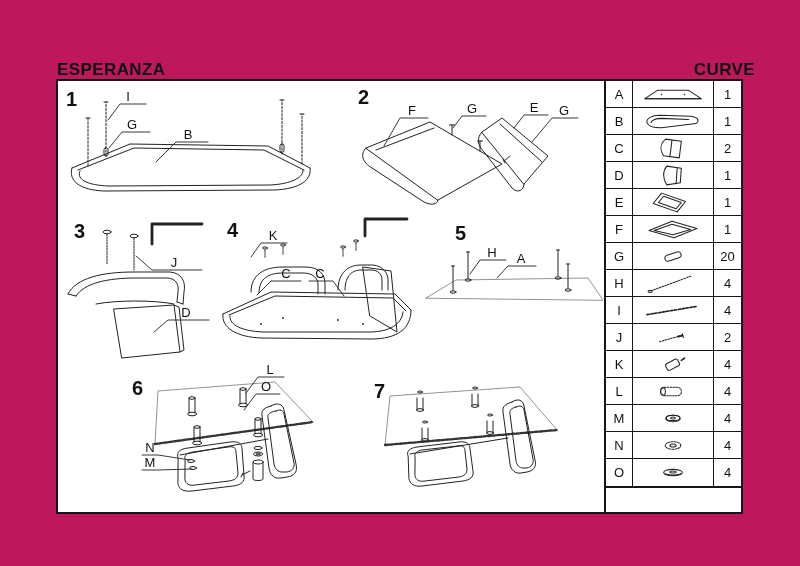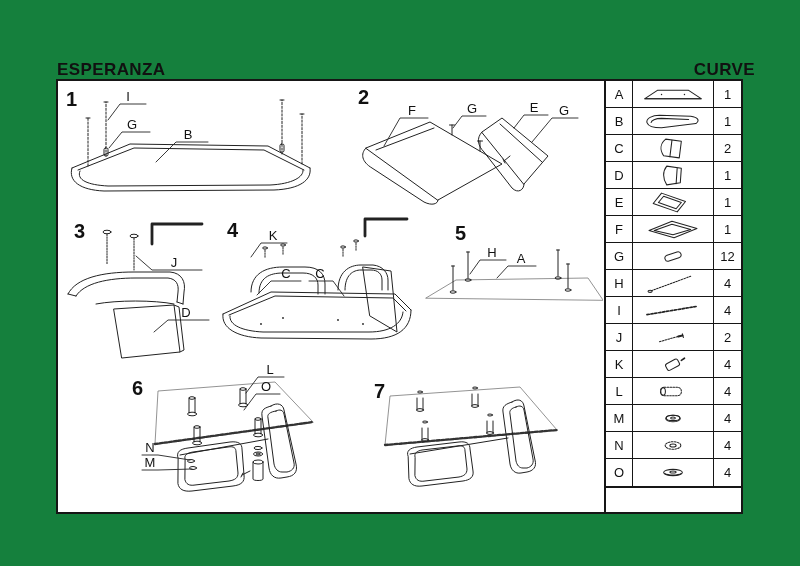--- a/index.html
+++ b/index.html
@@ -1,16 +1,16 @@
 <!DOCTYPE html>
 <html><head>
 <meta charset="utf-8">
 <style>
   html,body{margin:0;padding:0;background:#fff;}
-  #page{position:relative;width:800px;height:566px;background:#15803d;overflow:hidden;
+  #page{position:relative;width:800px;height:566px;background:#be185d;overflow:hidden;
         font-family:"Liberation Sans",sans-serif;color:#111;}
   .title{position:absolute;top:60px;font-weight:bold;font-size:17px;letter-spacing:.4px;}
   #title-left{left:57px;}
   #title-right{right:45px;}
   .main-box{position:absolute;left:56px;top:79px;width:687px;height:435px;
             border:2px solid #161616;box-sizing:border-box;background:#fff;}
   .vdiv{position:absolute;left:604px;top:79px;width:2px;height:435px;background:#161616;}
   .parts-table{position:absolute;left:604px;top:79px;width:139px;box-sizing:border-box;
                border:2px solid #161616;background:#fff;}
   .prow{display:flex;height:27px;box-sizing:border-box;border-bottom:1px solid #161616;}
@@ -314,21 +314,21 @@
 
     <div class="prow">
       <div class="pletter">G</div>
       <div class="picon">
         <svg class="pic" width="78" height="25" viewBox="0 0 70 24">
             <g transform="rotate(-18 35 12)">
               <rect x="27" y="9" width="16" height="6" rx="3"></rect>
             </g>
           </svg>
       </div>
-      <div class="pqty">12</div>
+      <div class="pqty">20</div>
     </div>
 
     <div class="prow">
       <div class="pletter">H</div>
       <div class="picon">
         <svg class="pic" width="78" height="25" viewBox="0 0 70 24">
             <line class="fine" x1="14" y1="19" x2="52" y2="5"></line>
             <ellipse cx="13" cy="19.5" rx="2" ry="1"></ellipse>
           </svg>
       </div>

